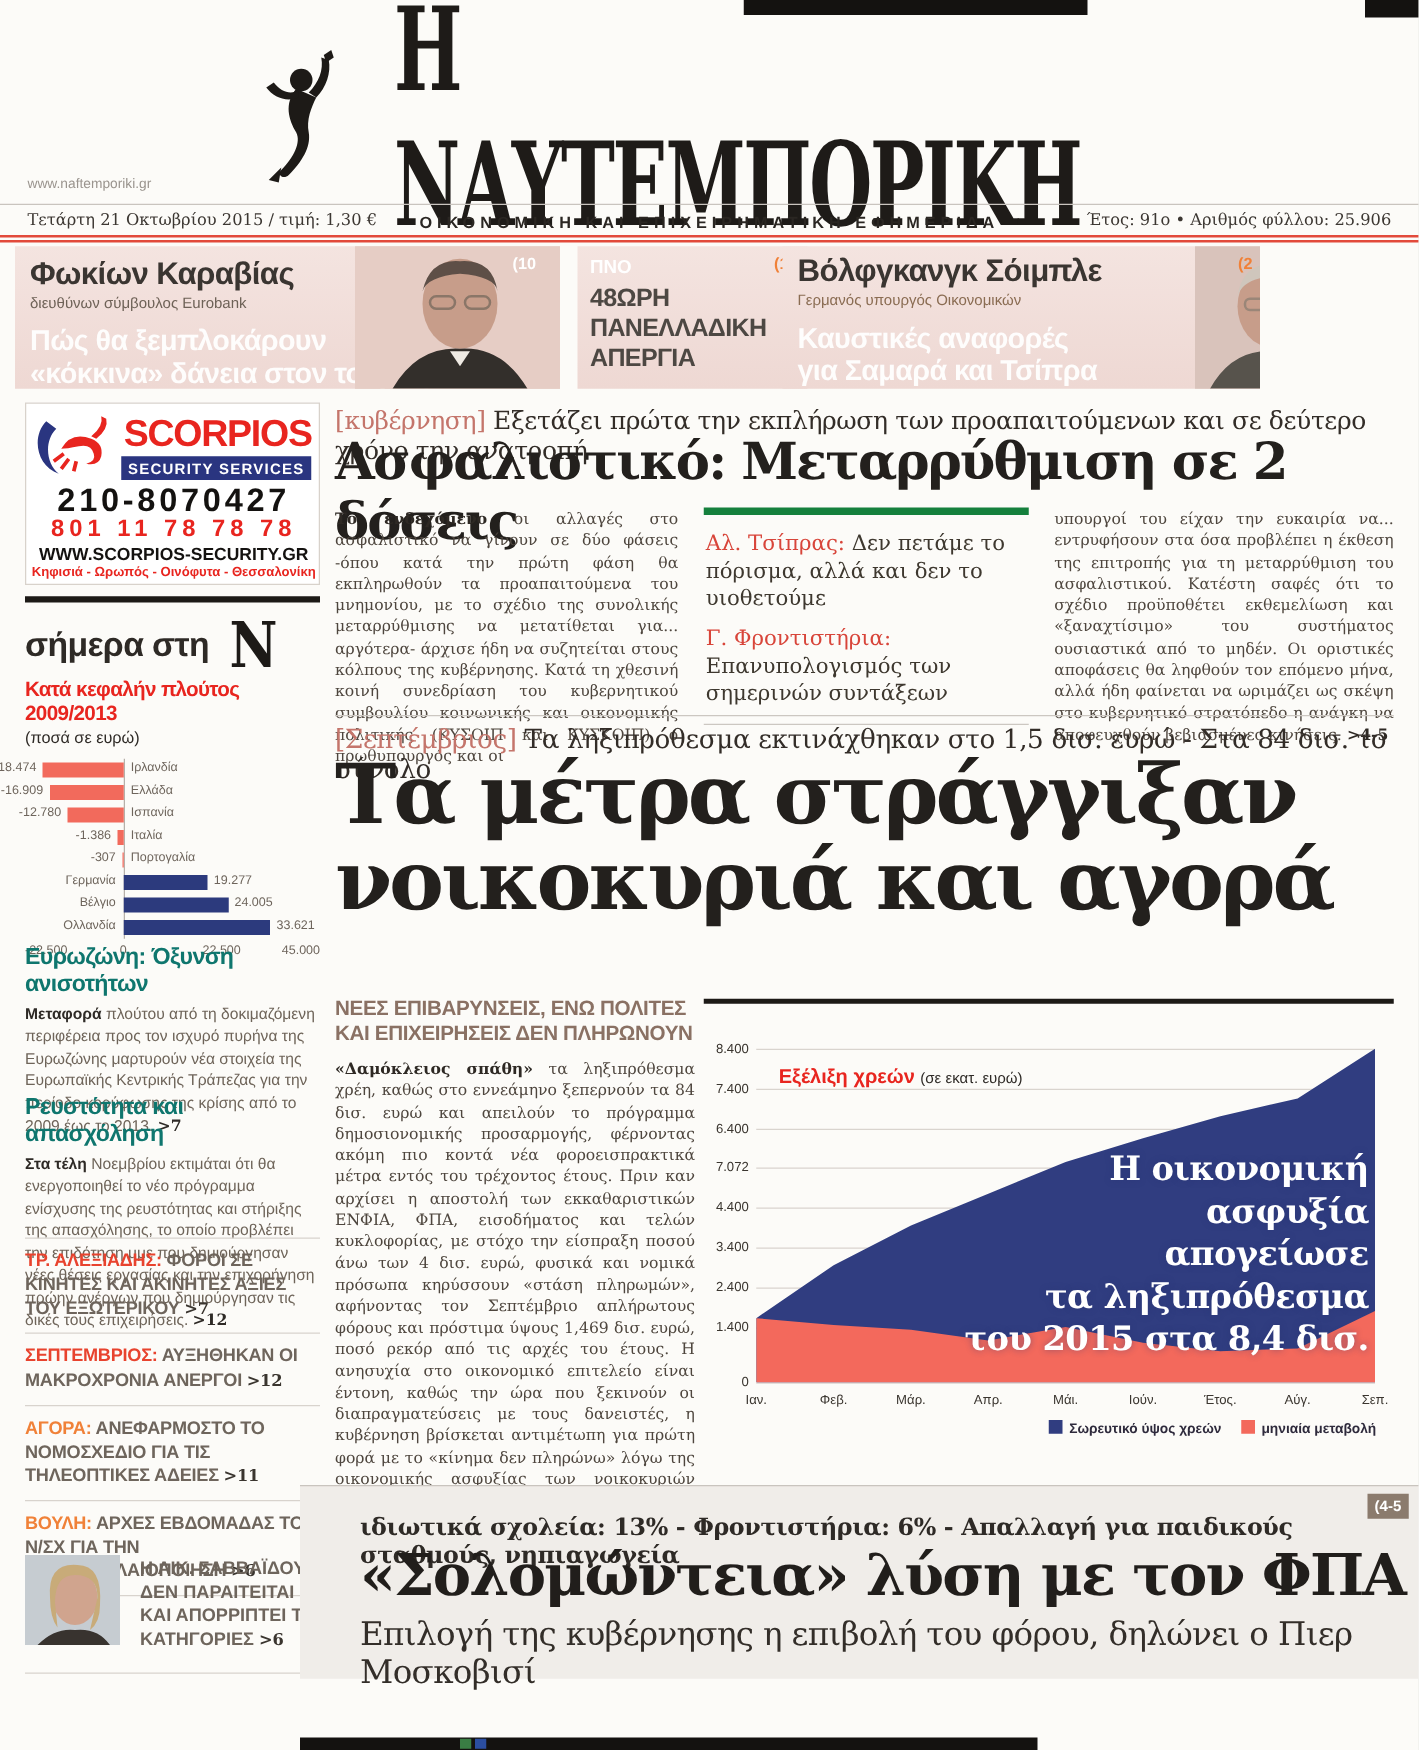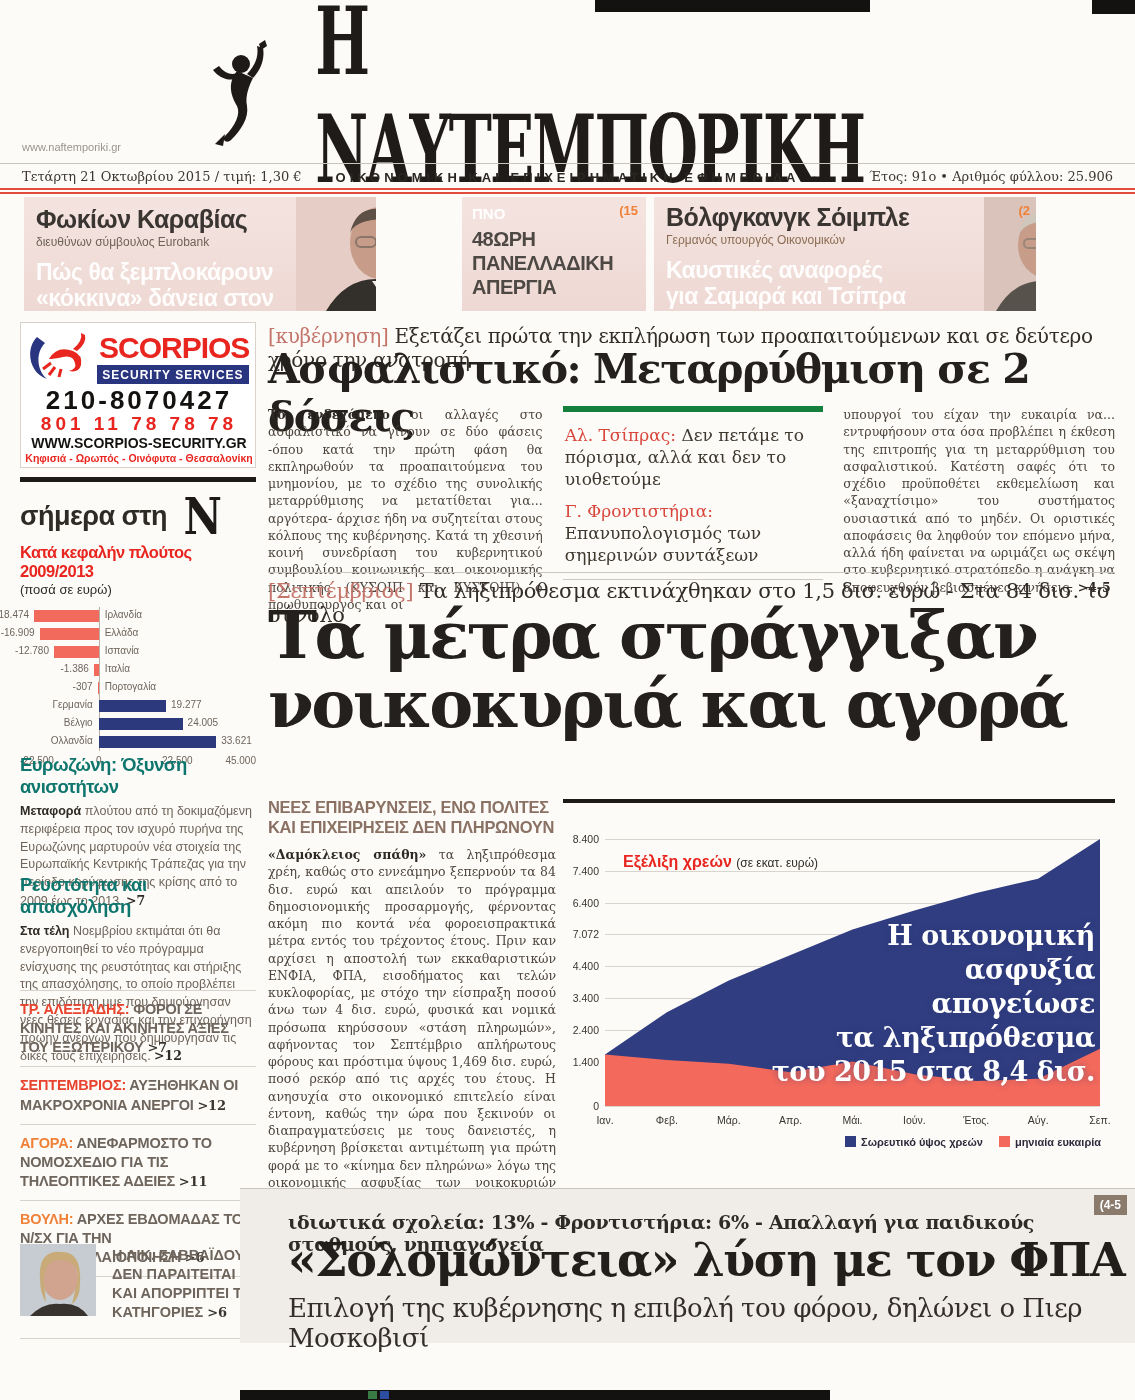--- a/index.html
+++ b/index.html
@@ -16,23 +16,23 @@
       letter-spacing:-2px;transform:scale(0.95,1.52);transform-origin:center;}
   #site-url{left:22px;top:141px;font-size:11px;color:#9a948e;}
   #rule-thin{left:0;top:163px;width:1135px;height:1px;background:#c9c4be;}
   #info-left{left:22px;top:169px;font-size:13px;color:#3c3732;font-family:"DejaVu Serif",serif;}
   #info-center{left:0;top:170px;width:1135px;text-align:center;font-weight:bold;font-size:13px;letter-spacing:4px;color:#2a2622;}
   #info-right{right:22px;top:169px;font-size:13px;color:#3c3732;font-family:"DejaVu Serif",serif;}
   #red-rule{left:0;top:188px;width:1135px;height:6px;border-top:2px solid #e24a3b;border-bottom:2px solid #e24a3b;box-sizing:border-box;}
 
   
   .strip-box{top:197px;height:114px;background:linear-gradient(180deg,#f4e4e0,#eed8d3);overflow:hidden;}
-  #strip-left{left:24px;width:352px;}
+  #strip-left{left:12px;width:436px;}
   #strip-mid{left:462px;width:184px;}
-  #strip-right{left:654px;width:382px;}
+  #strip-right{left:626px;width:382px;}
   .strip-name{font-weight:bold;font-size:25px;color:#3a3531;letter-spacing:-0.5px;}
   .strip-role{font-size:12px;color:#6e6257;margin-top:1px;}
   .strip-head{font-weight:bold;font-size:23px;line-height:1.15;color:rgba(255,255,255,0.93);letter-spacing:-0.5px;}
   .page-badge{font-weight:bold;font-size:13px;}
   .portrait{position:absolute;top:0;height:114px;}
   .portrait svg{display:block;}
 
   
   #ad-box{left:20px;top:322px;width:236px;height:146px;background:#fff;border:1px solid #d8d2cb;box-sizing:border-box;}
   #ad-brand{left:78px;top:8px;font-weight:bold;font-size:30px;color:#e8251f;letter-spacing:-1px;}
@@ -377,21 +377,21 @@
       <div class="d-xlab" style="left: 103.875px;">Φεβ.</div>
       <div class="d-xlab" style="left: 165.75px;">Μάρ.</div>
       <div class="d-xlab" style="left: 227.625px;">Απρ.</div>
       <div class="d-xlab" style="left: 289.5px;">Μάι.</div>
       <div class="d-xlab" style="left: 351.375px;">Ιούν.</div>
       <div class="d-xlab" style="left: 413.25px;">Έτος.</div>
       <div class="d-xlab" style="left: 475.125px;">Αύγ.</div>
       <div class="d-xlab" style="left: 537px;">Σεπ.</div>
       <div id="debt-legend">
         <span><span class="leg-sw" style="background: rgb(48, 61, 128);"></span><span>Σωρευτικό ύψος χρεών</span></span>
-        <span><span class="leg-sw" style="background: rgb(243, 105, 92);"></span><span>μηνιαία ευκαιρία</span></span>
+        <span><span class="leg-sw" style="background: rgb(243, 105, 92);"></span><span>μηνιαία μεταβολή</span></span>
       </div>
     </div>
 
   <div class="abs" id="s3-band">
     <div id="s3-badge">(4-5</div>
     <div id="s3-kicker">ιδιωτικά σχολεία: 13% - Φροντιστήρια: 6% - Απαλλαγή για παιδικούς σταθμούς, νηπιαγωγεία</div>
     <div id="s3-headline">«Σολομώντεια» λύση με τον ΦΠΑ</div>
     <div id="s3-subhead">Επιλογή της κυβέρνησης η επιβολή του φόρου, δηλώνει ο Πιερ Μοσκοβισί</div>
   </div>
 

